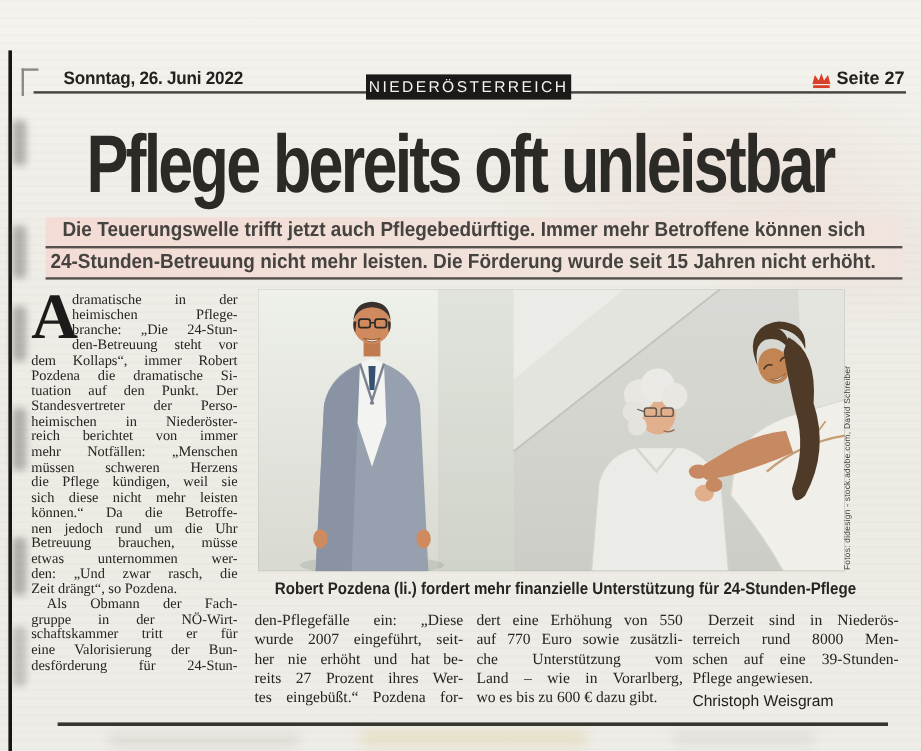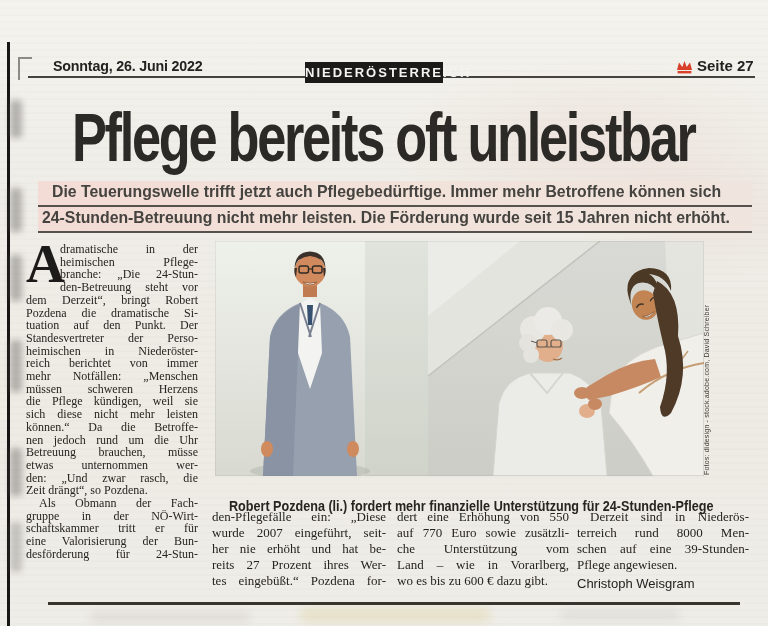--- a/index.html
+++ b/index.html
@@ -15,22 +15,22 @@
   
   .scan-edge{position:absolute;left:7px;top:42px;bottom:0;width:3px;background:#171614;}
   .blob{position:absolute;left:10px;width:12px;background:rgba(96,94,90,.42);filter:blur(3px);border-radius:4px;}
   .ghost{position:absolute;filter:blur(5px);border-radius:6px;}
   
   .corner-v{position:absolute;left:18px;top:57px;width:2px;height:23px;background:#8d8b86;}
   .corner-h{position:absolute;left:18px;top:57px;width:14px;height:2px;background:#8d8b86;}
   .m-date{position:absolute;left:53px;top:57px;font-size:15px;font-weight:bold;letter-spacing:-.2px;
     transform:scaleX(.95);transform-origin:left top;color:#232220;}
   .m-rule{position:absolute;left:28px;top:76px;width:727px;height:2px;background:#45433f;}
-  .m-section{position:absolute;left:305px;top:62px;width:138px;height:21px;background:#1b1a18;
-    color:#f4f3ef;font-size:13px;font-weight:bold;letter-spacing:2px;text-align:center;line-height:21px;}
+  .m-section{position:absolute;left:305px;top:62px;width:171px;height:21px;background:#1b1a18;
+    color:#f4f3ef;font-size:13px;font-weight:normal;letter-spacing:2px;text-align:center;line-height:21px;}
   .m-crown{position:absolute;left:676px;top:60px;}
   .m-page{position:absolute;left:697px;top:57px;font-size:15px;font-weight:bold;color:#232220;}
   
   .headline{position:absolute;left:58px;top:99px;width:700px;height:78px;margin-left:14px;}
   .headline span{display:inline-block;white-space:nowrap;font-size:68px;line-height:76px;font-weight:bold;
     letter-spacing:-3px;color:#2c2a27;transform:scaleX(.77);transform-origin:left top;}
   .subhead{position:absolute;left:38px;top:181px;width:714px;
     background:linear-gradient(90deg,#f3dcd5 0%,#f1e2da 55%,#f0e5de 100%);}
   .sh-line{height:24px;border-bottom:2px solid #55514c;overflow:visible;}
   .sh-line span{display:inline-block;white-space:nowrap;font-size:17px;font-weight:bold;color:#45433f;
@@ -47,21 +47,21 @@
   .ln.end{text-align-last:left;}
   .ln.ind{text-indent:13px;}
   .dropcap{float:left;width:30px;height:39px;margin:0 4px 0 0;font-family:"Liberation Serif",serif;
     font-size:54px;line-height:42px;font-weight:bold;color:#1d1b19;}
   .author{margin-top:3px;text-align:left;font-family:"Liberation Sans",sans-serif;
     font-size:13px;font-weight:normal;color:#232220;}
   
   .photo{position:absolute;left:215px;top:241px;width:489px;height:235px;}
   .credit{position:absolute;left:703px;top:243px;height:232px;writing-mode:vertical-rl;
     transform:rotate(180deg);font-size:7px;color:#3c3a37;letter-spacing:.2px;text-align:left;}
-  .caption{position:absolute;left:229px;top:497px;width:520px;}
+  .caption{position:absolute;left:229px;top:482px;width:520px;}
   .caption span{display:inline-block;white-space:nowrap;font-size:14px;font-weight:bold;color:#26241f;
     transform:scaleX(.90);transform-origin:left top;}
   .b-rule{position:absolute;left:48px;top:602px;width:692px;height:3px;background:#38352f;}
 </style>
 </head>
 <body>
 
 <div class="sheet">
 
   <div class="scan-edge"></div>
@@ -98,21 +98,21 @@
     </div>
   </div>
 
   <div class="col c1">
     <div class="dropcap">A</div>
     <div>
         <div class="ln">dramatische in der</div>
         <div class="ln">heimischen Pflege-</div>
         <div class="ln">branche: „Die 24-Stun-</div>
         <div class="ln">den-Betreuung steht vor</div>
-        <div class="ln">dem Derzeit“, bringt Robert</div>
+        <div class="ln">dem Kollaps“, immer Robert</div>
         <div class="ln">Pozdena die dramatische Si-</div>
         <div class="ln">tuation auf den Punkt. Der</div>
         <div class="ln">Standesvertreter der Perso-</div>
         <div class="ln">heimischen in Niederöster-</div>
         <div class="ln">reich berichtet von immer</div>
         <div class="ln">mehr Notfällen: „Menschen</div>
         <div class="ln">müssen schweren Herzens</div>
         <div class="ln">die Pflege kündigen, weil sie</div>
         <div class="ln">sich diese nicht mehr leisten</div>
         <div class="ln">können.“ Da die Betroffe-</div>

